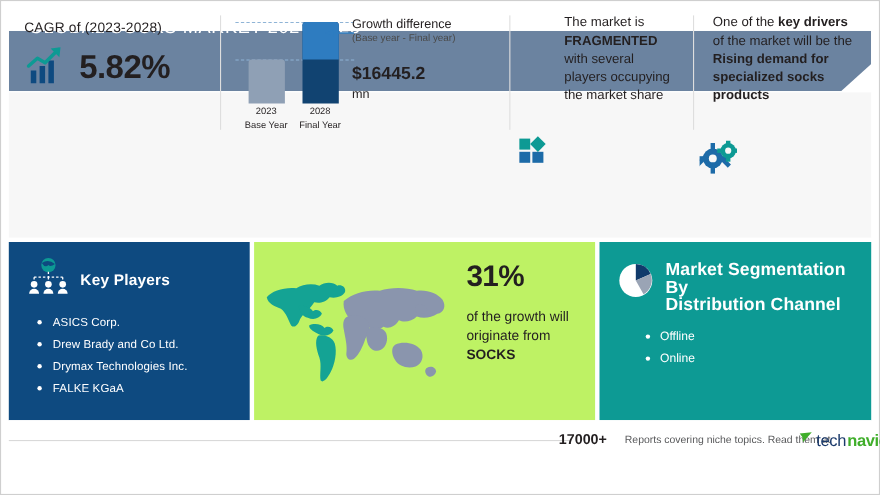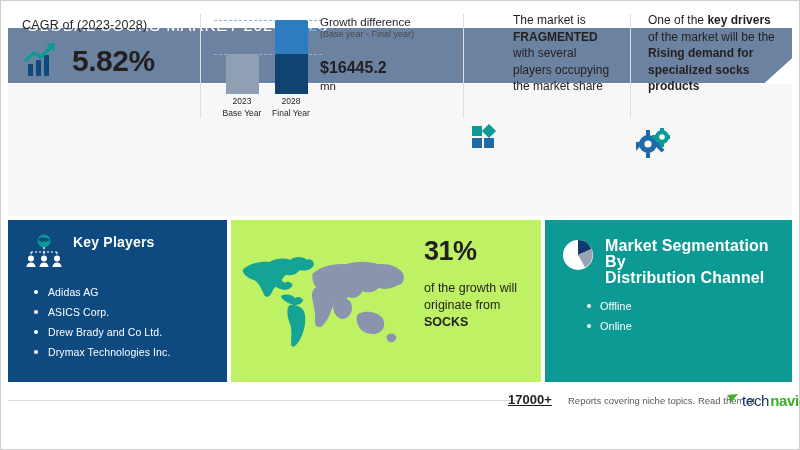--- a/index.html
+++ b/index.html
@@ -47,21 +47,21 @@
   .growth-val{font-size:16px;font-weight:bold;margin-top:20px;}
   .growth-unit{font-size:11.5px;margin-top:3px;color:#231f20;}
   .arrow{position:absolute;left:-24px;top:10px;width:26px;height:8px;}
 
   .txtblock{position:absolute;top:12px;font-size:12px;line-height:16.5px;color:#231f20;}
   .txtblock b{font-weight:bold;}
 
   
   .band2{position:absolute;left:8px;top:220px;width:784px;height:162px;}
   .players{position:absolute;left:0;top:0;width:219px;height:162px;background:#0e4a80;color:#fff;}
-  .players-head{display:flex;gap:9px;padding:14px 0 0 16px;}
+  .players-head{display:flex;align-items:center;gap:9px;padding:14px 0 0 16px;}
   .players-title{font-size:14px;font-weight:bold;letter-spacing:.2px;}
   .players ul{margin:10px 0 0 0;padding:0 0 0 26px;list-style:none;}
   .players li{font-size:10.5px;line-height:20px;position:relative;padding-left:14px;letter-spacing:.1px;}
   .players li:before{content:"";position:absolute;left:0;top:8px;width:4px;height:4px;border-radius:50%;background:#fff;}
 
   .apac{position:absolute;left:223px;top:0;width:310px;height:162px;background:#bef264;}
   .map{position:absolute;left:8px;top:18px;width:175px;height:125px;}
   .apac-pct{position:absolute;left:193px;top:16px;font-size:27px;font-weight:bold;letter-spacing:-.5px;}
   .apac-txt{position:absolute;left:193px;top:60px;font-size:12.5px;line-height:17px;width:115px;}
   .apac-txt b{font-weight:bold;}
@@ -69,21 +69,21 @@
   .seg{position:absolute;left:537px;top:0;width:247px;height:162px;background:#0d9a94;color:#fff;}
   .seg-head{display:flex;align-items:flex-start;gap:10px;padding:18px 0 0 16px;}
   .seg-title{font-size:16px;font-weight:bold;line-height:16px;letter-spacing:.1px;}
   .seg ul{margin:10px 0 0 0;padding:0 0 0 42px;list-style:none;}
   .seg li{font-size:11px;line-height:20px;position:relative;padding-left:13px;}
   .seg li:before{content:"";position:absolute;left:0;top:8px;width:4px;height:4px;border-radius:50%;background:#fff;}
 
   
   .footer{position:absolute;left:8px;top:382px;width:784px;height:60px;background:#fff;}
   .footline{position:absolute;left:0;top:18px;width:510px;height:1px;background:#d9d9d9;}
-  .foot-count{position:absolute;left:500px;top:10px;font-size:13px;font-weight:bold;text-decoration:underline;}
+  .foot-count{position:absolute;left:500px;top:10px;font-size:13px;font-weight:bold;}
   .foot-text{position:absolute;left:560px;top:13px;font-size:9.5px;color:#58595b;}
   .logo{position:absolute;left:718px;top:9px;display:flex;align-items:center;gap:3px;}
   .logo-tech{font-size:15px;font-weight:normal;color:#1b3a6b;letter-spacing:-.3px;}
   .logo-navio{font-size:15px;font-weight:bold;color:#3fae2a;letter-spacing:-.3px;margin-left:-2px;}
 </style>
 </head>
 <body>
 
 <div class="frame"></div>
 
@@ -194,24 +194,24 @@
             <circle cx="20" cy="24.5" r="3"></circle>
               <path d="M15.5 33 a4.5 4.5 0 0 1 9 0 Z"></path>
             <circle cx="33" cy="24.5" r="3"></circle>
               <path d="M28.5 33 a4.5 4.5 0 0 1 9 0 Z"></path>
           </g>
         </svg>
       </span>
       <span class="players-title">Key Players</span>
     </div>
     <ul>
-      <li>Adidas AG</li>
       <li>ASICS Corp.</li>
       <li>Drew Brady and Co Ltd.</li>
       <li>Drymax Technologies Inc.</li>
+      <li>FALKE KGaA</li>
     </ul>
   </div>
 
   <div class="apac">
     <svg class="map" viewBox="0 0 300 200" preserveAspectRatio="xMidYMid meet">
       <g fill="#14a394">
         <path d="M6 48 C14 38 34 32 52 34 C62 28 76 26 88 30 C96 24 110 24 116 30 C122 28 130 32 128 40
                  C124 48 112 50 104 48 C98 56 88 58 80 56 C74 66 64 72 58 82 C54 94 48 96 44 92
                  C40 84 36 72 28 66 C18 62 8 58 6 48 Z"></path>
         <path d="M56 62 C64 60 74 64 78 70 C82 66 90 68 92 74 C88 82 78 84 70 80 C62 78 56 70 56 62 Z"></path>

